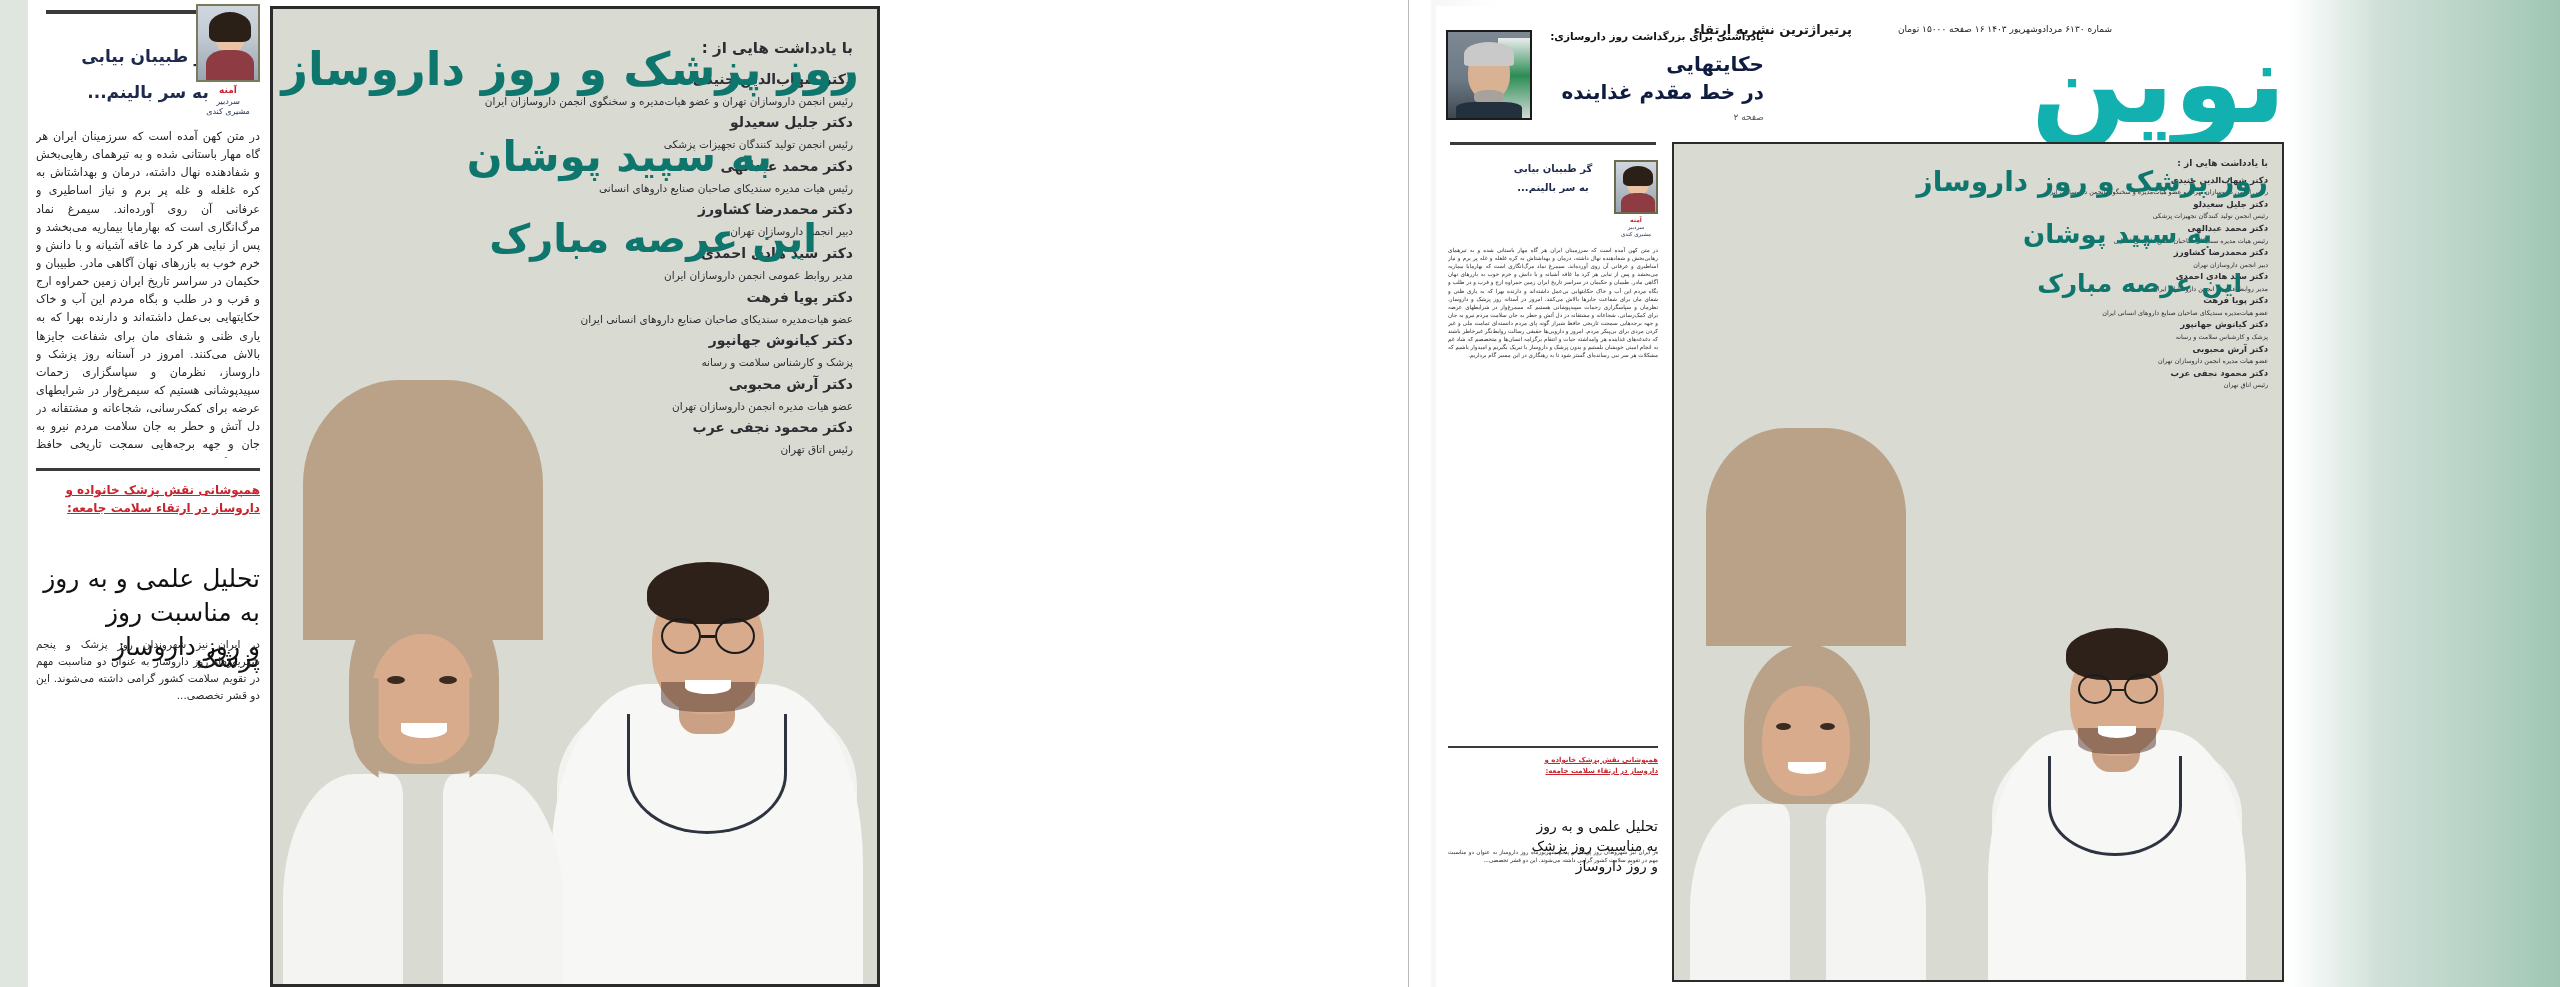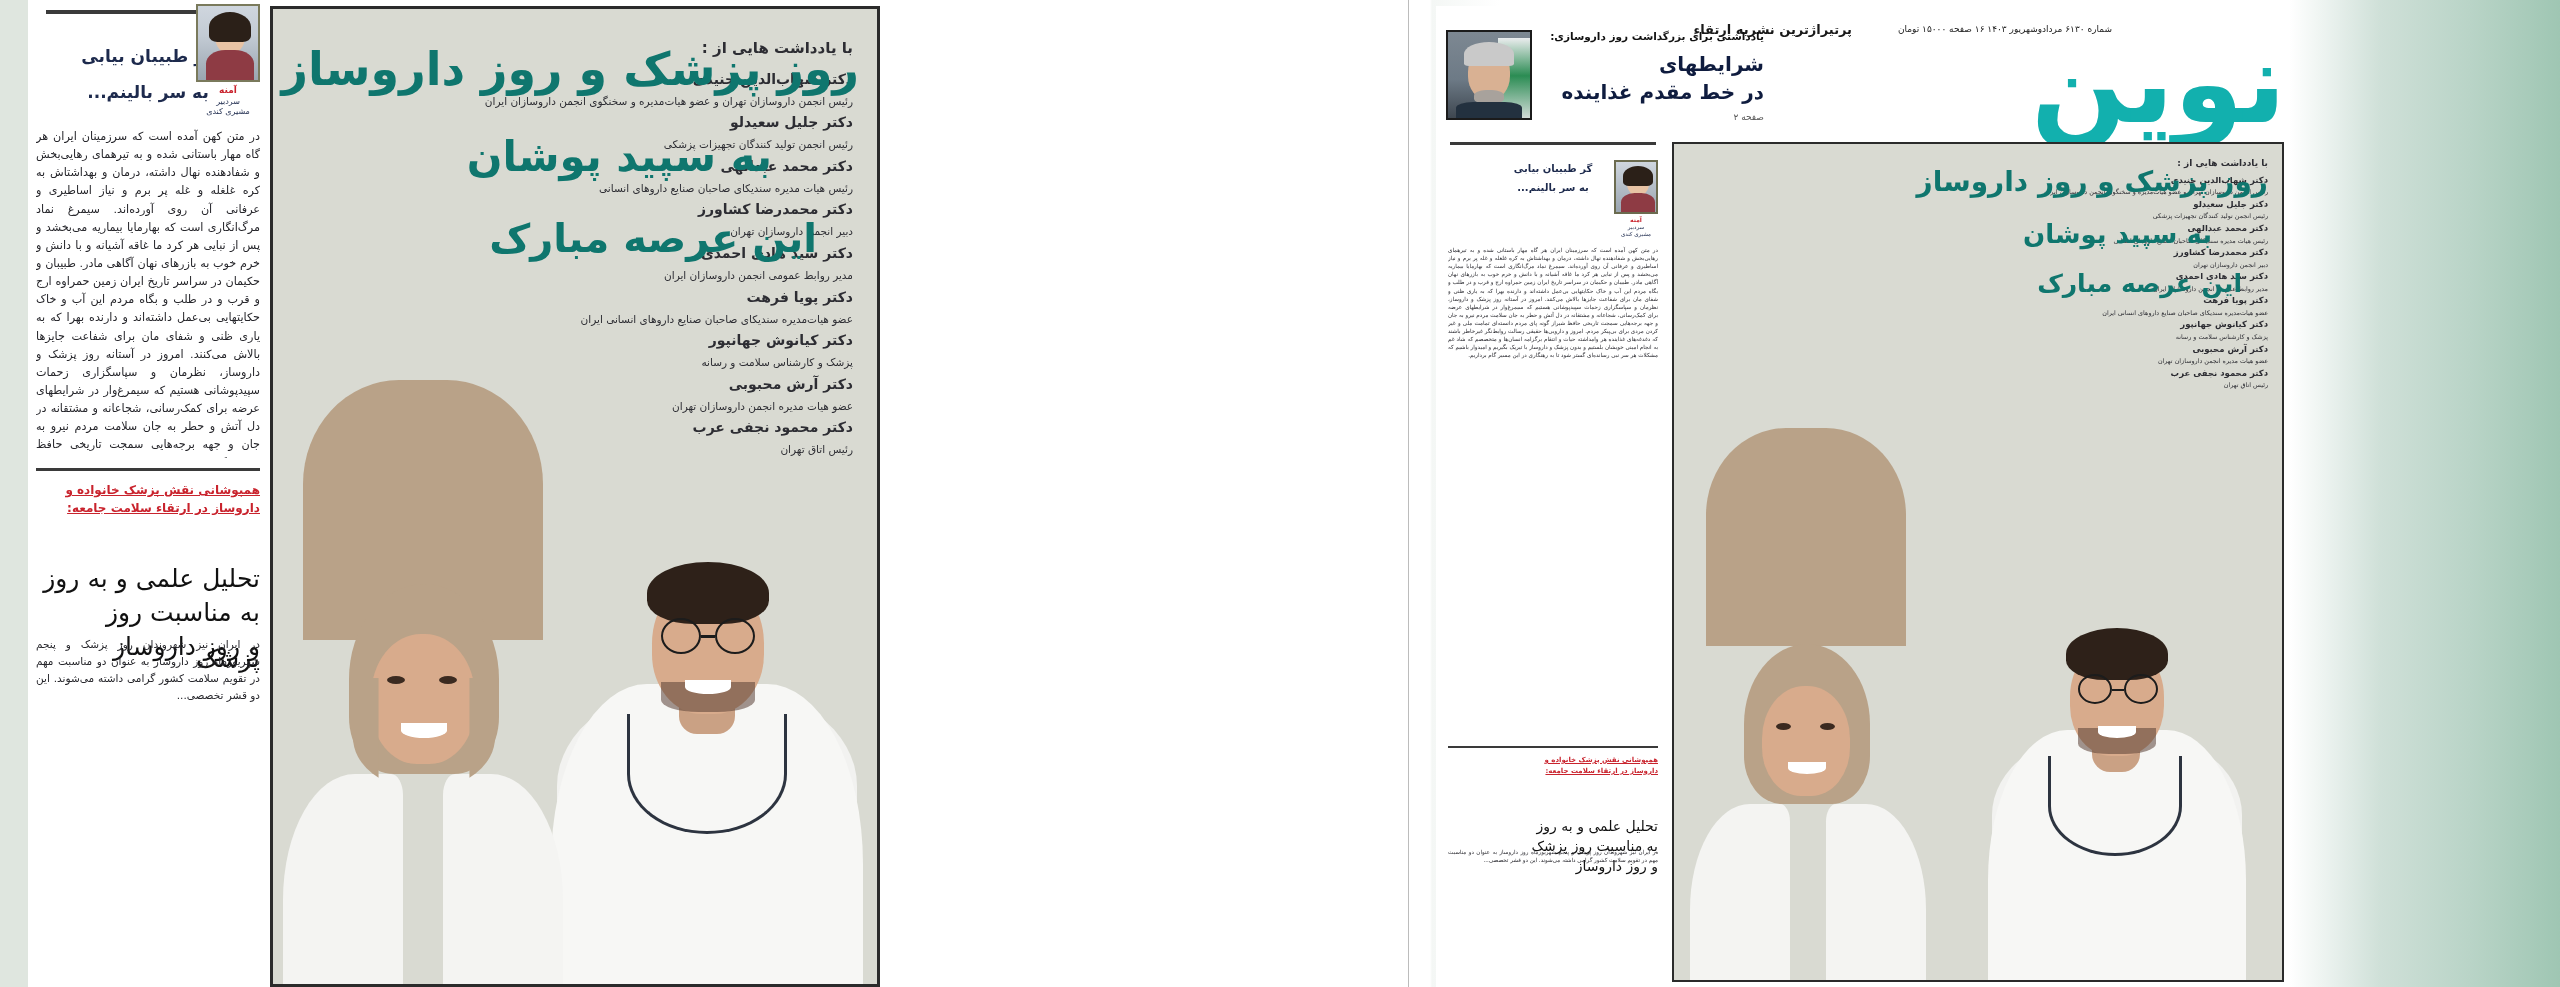--- a/index.html
+++ b/index.html
@@ -206,21 +206,21 @@
     <div class="fp-lead" style="right:524px;top:10px;width:320px;height:118px;">
       <div class="ph" style="position:absolute;right:232px;top:14px;width:86px;height:90px;">
         <div style="position:absolute;inset:0;background:linear-gradient(180deg,#7d8892 0%,#6d7a86 55%,#3e4750 100%);"></div>
         <div style="position:absolute;right:-2px;top:6px;width:34px;height:84px;background:linear-gradient(180deg,#ffffff,#1f8f4a 45%,#ffffff);opacity:.85;"></div>
         <div style="position:absolute;left:20px;top:16px;width:42px;height:52px;background:#d9b193;border-radius:46%;"></div>
         <div style="position:absolute;left:16px;top:10px;width:50px;height:24px;background:#c9c9c9;border-radius:50% 50% 10% 10%;"></div>
         <div style="position:absolute;left:26px;top:58px;width:30px;height:14px;background:#a8a29c;border-radius:40%;"></div>
         <div style="position:absolute;left:8px;top:70px;width:66px;height:22px;background:#23313f;border-radius:26% 26% 0 0;"></div>
       </div>
       <div class="fa" style="position:absolute;right:0;top:14px;width:222px;text-align:right;font-size:10.5px;color:#111;font-weight:bold;">یادداشتی برای بزرگداشت روز داروسازی:</div>
-      <div class="fa" style="position:absolute;right:0;top:36px;width:222px;text-align:right;font-size:20px;color:#0f1c3f;font-weight:bold;">شرایطهای</div>
+      <div class="fa" style="position:absolute;right:0;top:36px;width:222px;text-align:right;font-size:20px;color:#0f1c3f;font-weight:bold;">حکایتهایی</div>
       <div class="fa" style="position:absolute;right:0;top:64px;width:222px;text-align:right;font-size:20px;color:#0f1c3f;font-weight:bold;">در خط مقدم غذاینده</div>
       <div class="fa" style="position:absolute;right:0;top:96px;width:222px;text-align:right;font-size:9px;color:#555;">صفحه ۲</div>
     </div>
 
     <div class="fp-col" style="right:624px;top:136px;width:222px;height:840px;">
       <div class="rule" style="height:3px;margin:0 8px 14px 8px;"></div>
 
       <div class="kicker fa" style="font-size:10px;margin:0 4px;">گر طبیبان بیابی</div>
       <div class="kicker fa" style="font-size:10px;margin:0 4px 10px 4px;">به سر بالینم...</div>
 

